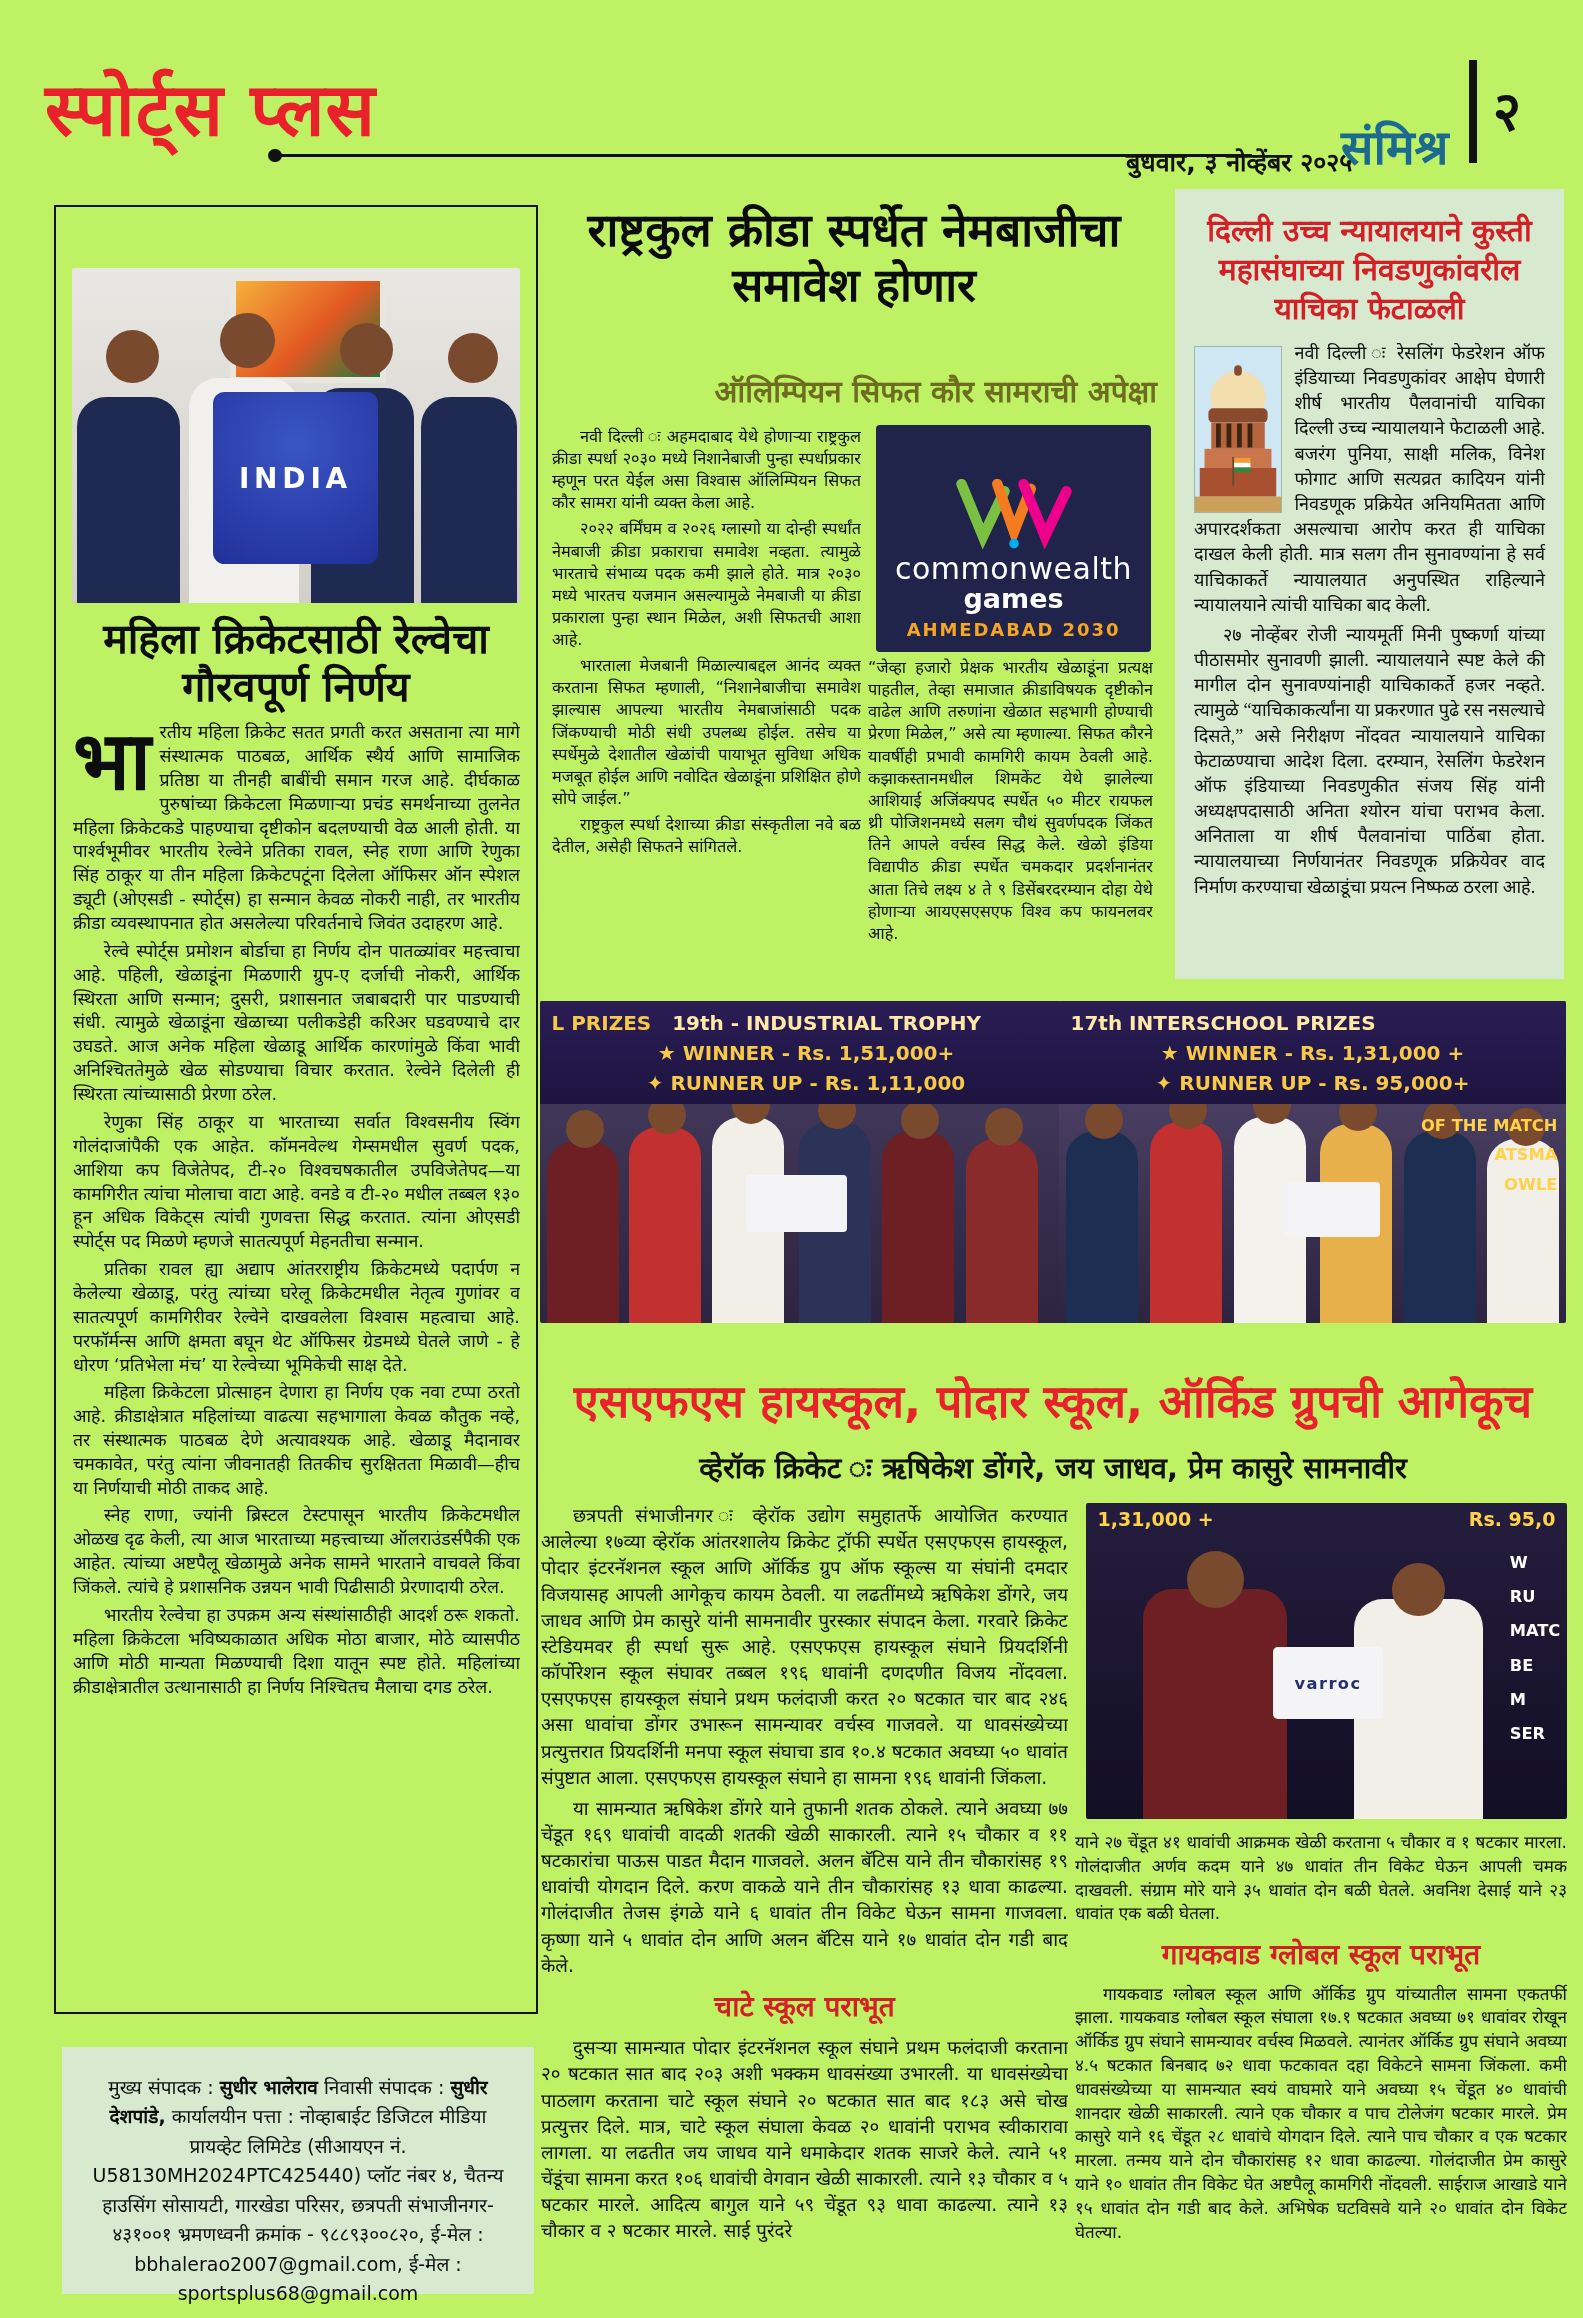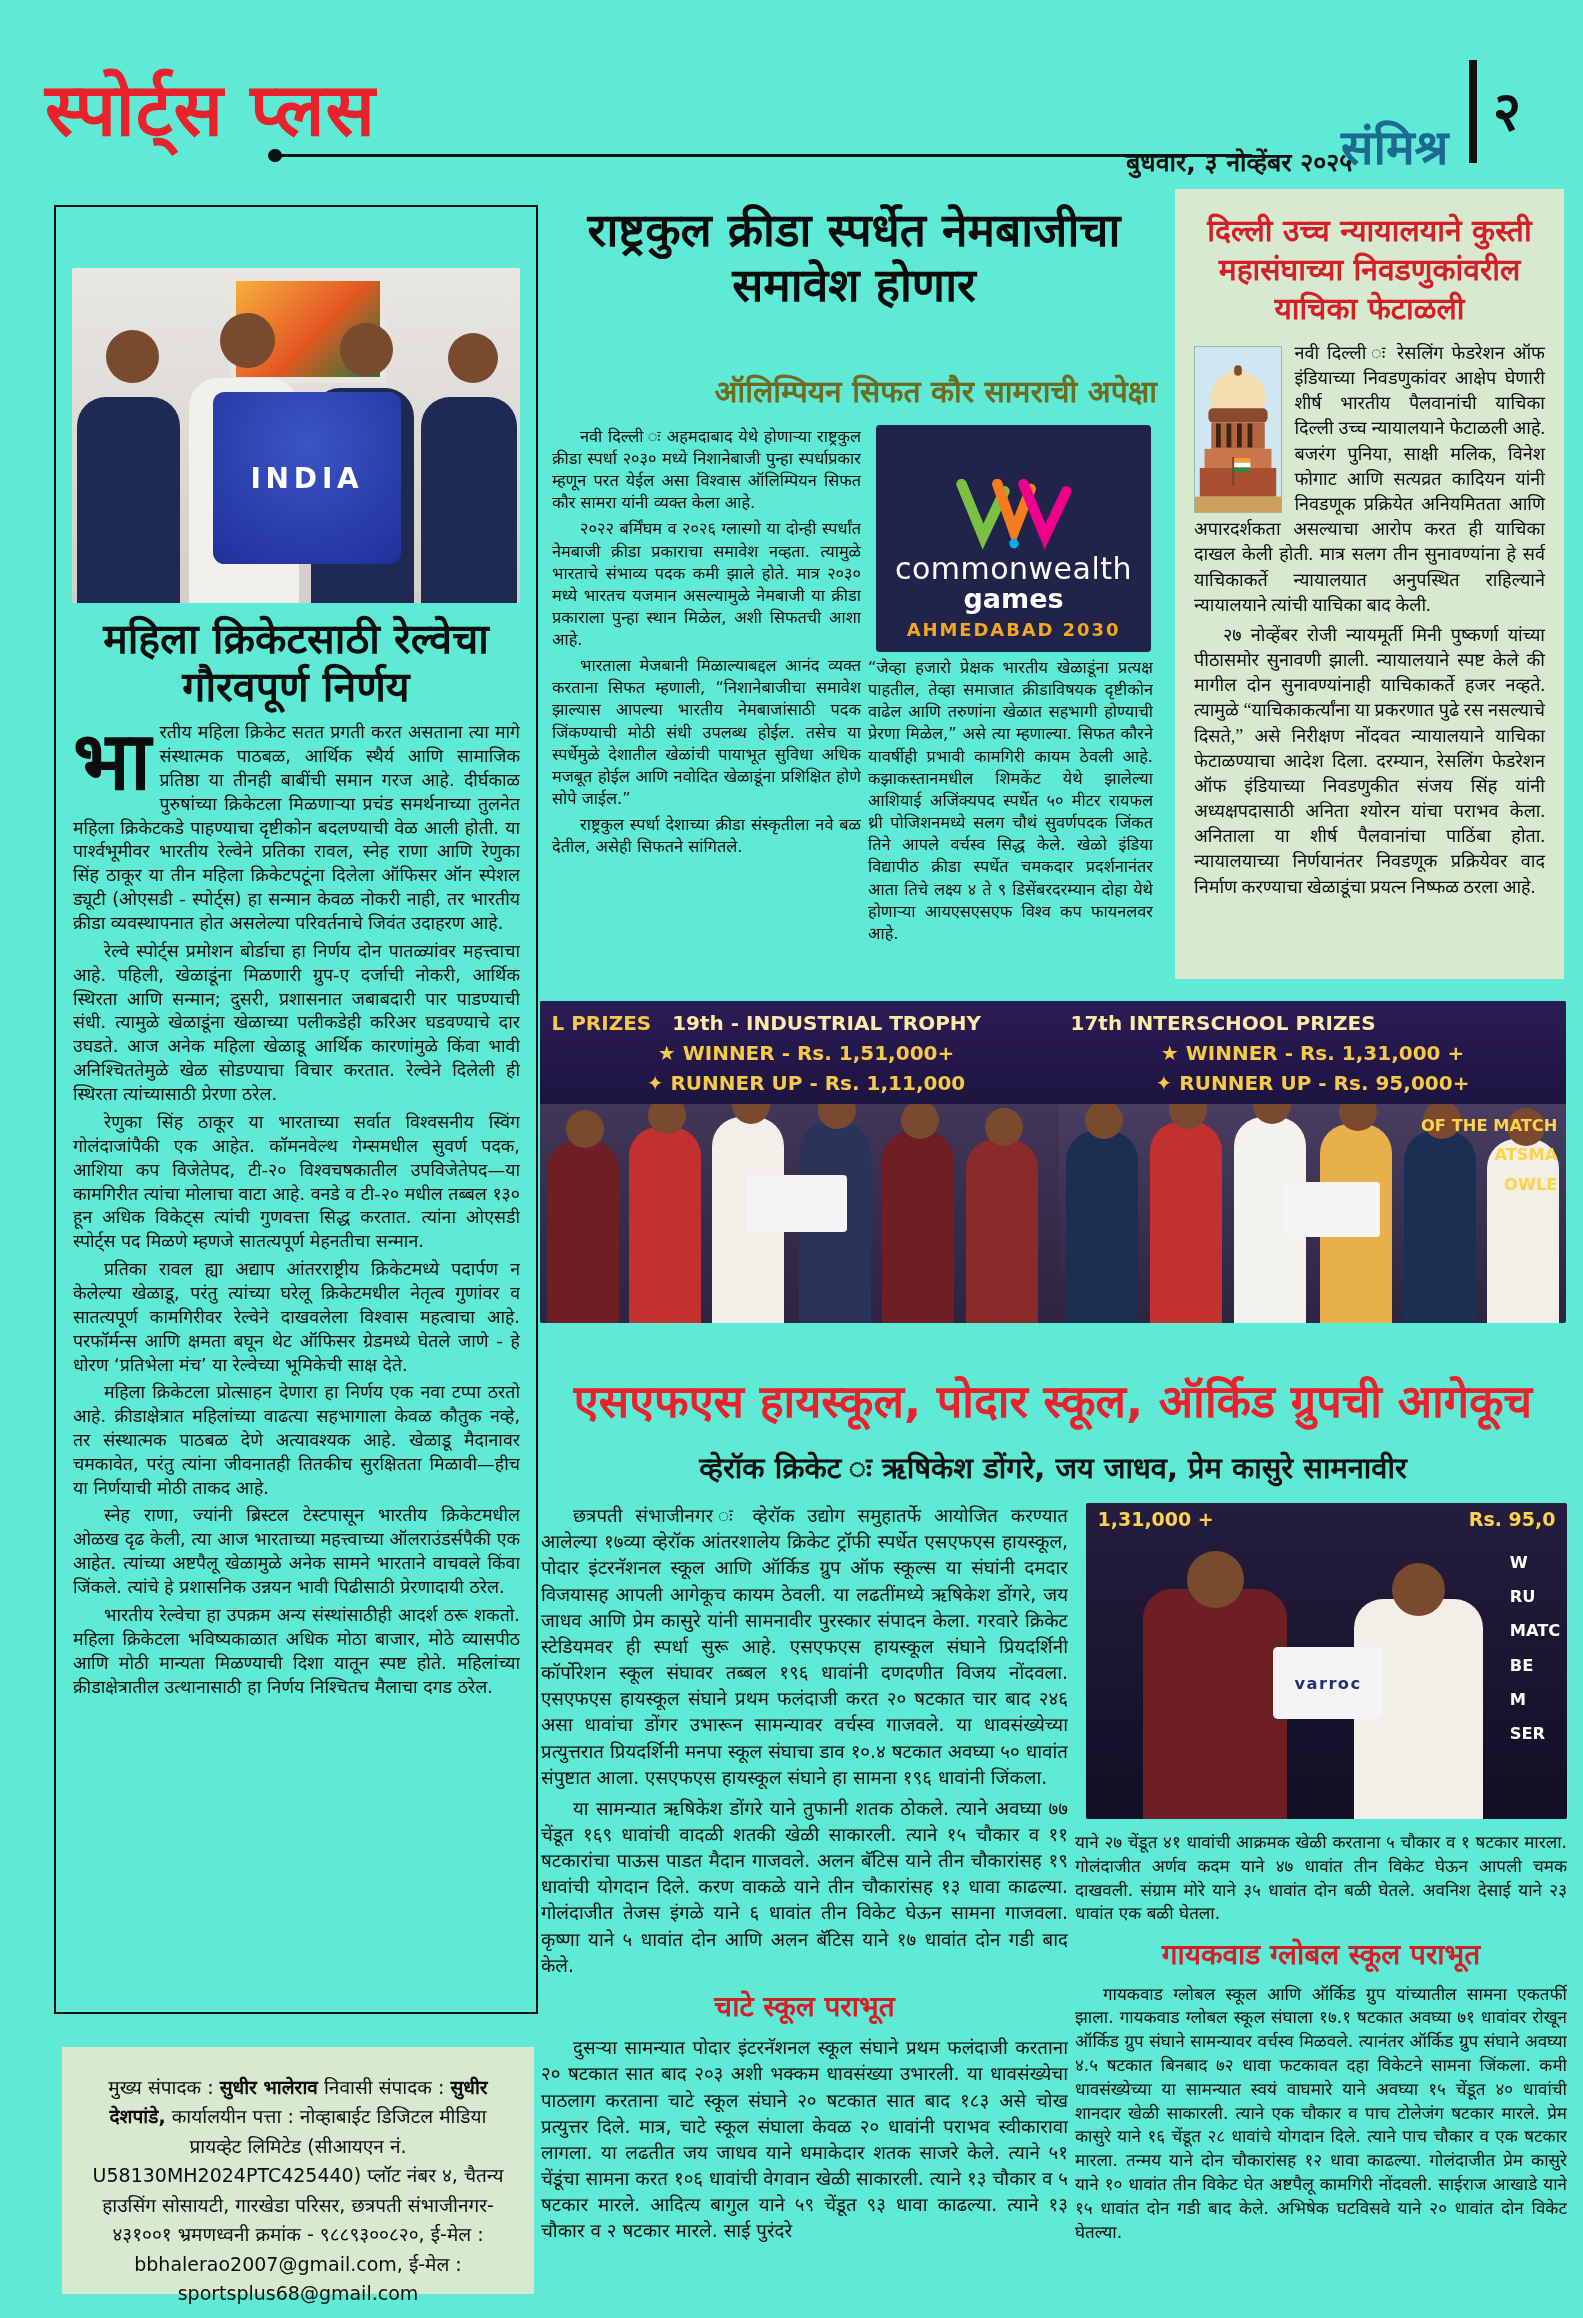--- a/index.html
+++ b/index.html
@@ -1,16 +1,16 @@
 <!DOCTYPE html>
 <html style="font-size:7.7px"><head>
 <meta charset="utf-8">
 <style>
   html,body{margin:0;padding:0;background:#fff;}
-  .page{position:relative;width:1584px;height:2319px;background:#5eead4;
+  .page{position:relative;width:1584px;height:2319px;background:#bef264;
         font-family:"DejaVu Sans","Liberation Sans",sans-serif;color:#101010;overflow:hidden;}
   .abs{position:absolute;}
   .bold{font-weight:bold;}
   .center{text-align:center;}
 
   .masthead{font-size:73px;font-weight:800;color:#e8212a;letter-spacing:1px;}
   .section-name{font-size:48px;font-weight:800;color:#1c6a90;margin-top:46px;}
   .page-num{font-size:54px;font-weight:800;color:#111;}
   .issue-date{font-size:25px;font-weight:700;color:#111;}
   .rule{background:#111;height:3.4px;}
@@ -84,21 +84,21 @@
 
     <div class="person" style="left:4.8px;width:103px;height:206px;background:#1e2a52;"></div>
     <div class="head" style="left:34px;top:62px;width:53px;height:53px;"></div>
     <div class="person" style="left:117px;width:110px;height:225px;background:#f2f0ec;"></div>
     <div class="head" style="left:148px;top:45px;width:55px;height:55px;"></div>
     <div class="person" style="left:239px;width:103px;height:215px;background:#1e2a52;"></div>
     <div class="head" style="left:268px;top:55px;width:53px;height:53px;"></div>
     <div class="person" style="left:349px;width:96px;height:206px;background:#1e2a52;"></div>
     <div class="head" style="left:376px;top:65px;width:50px;height:50px;"></div>
 
-    <div class="jersey" style="left:141px;top:124px;width:188px;height:172px;">
+    <div class="jersey" style="left:141px;top:124px;width:165px;height:172px;">
       <span class="jersey-text">INDIA</span>
     </div>
   </div>
 
   <div class="abs ed-headline" style="left:72px;top:615px;width:448px;">महिला क्रिकेटसाठी रेल्वेचा गौरवपूर्ण निर्णय</div>
 
   <div class="abs ed-body" style="left:73px;top:721px;width:447px;height:1264px;overflow:hidden;">
     <p class="first"><span class="dropcap">भा</span><span>रतीय महिला क्रिकेट सतत प्रगती करत असताना त्या मागे संस्थात्मक पाठबळ, आर्थिक स्थैर्य आणि सामाजिक प्रतिष्ठा या तीनही बाबींची समान गरज आहे. दीर्घकाळ पुरुषांच्या क्रिकेटला मिळणाऱ्या प्रचंड समर्थनाच्या तुलनेत महिला क्रिकेटकडे पाहण्याचा दृष्टीकोन बदलण्याची वेळ आली होती. या पार्श्वभूमीवर भारतीय रेल्वेने प्रतिका रावल, स्नेह राणा आणि रेणुका सिंह ठाकूर या तीन महिला क्रिकेटपटूंना दिलेला ऑफिसर ऑन स्पेशल ड्यूटी (ओएसडी - स्पोर्ट्स) हा सन्मान केवळ नोकरी नाही, तर भारतीय क्रीडा व्यवस्थापनात होत असलेल्या परिवर्तनाचे जिवंत उदाहरण आहे.</span></p>
     <p>रेल्वे स्पोर्ट्स प्रमोशन बोर्डाचा हा निर्णय दोन पातळ्यांवर महत्त्वाचा आहे. पहिली, खेळाडूंना मिळणारी ग्रुप-ए दर्जाची नोकरी, आर्थिक स्थिरता आणि सन्मान; दुसरी, प्रशासनात जबाबदारी पार पाडण्याची संधी. त्यामुळे खेळाडूंना खेळाच्या पलीकडेही करिअर घडवण्याचे दार उघडते. आज अनेक महिला खेळाडू आर्थिक कारणांमुळे किंवा भावी अनिश्चिततेमुळे खेळ सोडण्याचा विचार करतात. रेल्वेने दिलेली ही स्थिरता त्यांच्यासाठी प्रेरणा ठरेल.</p>
     <p>रेणुका सिंह ठाकूर या भारताच्या सर्वात विश्वसनीय स्विंग गोलंदाजांपैकी एक आहेत. कॉमनवेल्थ गेम्समधील सुवर्ण पदक, आशिया कप विजेतेपद, टी-२० विश्वचषकातील उपविजेतेपद—या कामगिरीत त्यांचा मोलाचा वाटा आहे. वनडे व टी-२० मधील तब्बल १३० हून अधिक विकेट्स त्यांची गुणवत्ता सिद्ध करतात. त्यांना ओएसडी स्पोर्ट्स पद मिळणे म्हणजे सातत्यपूर्ण मेहनतीचा सन्मान.</p>

